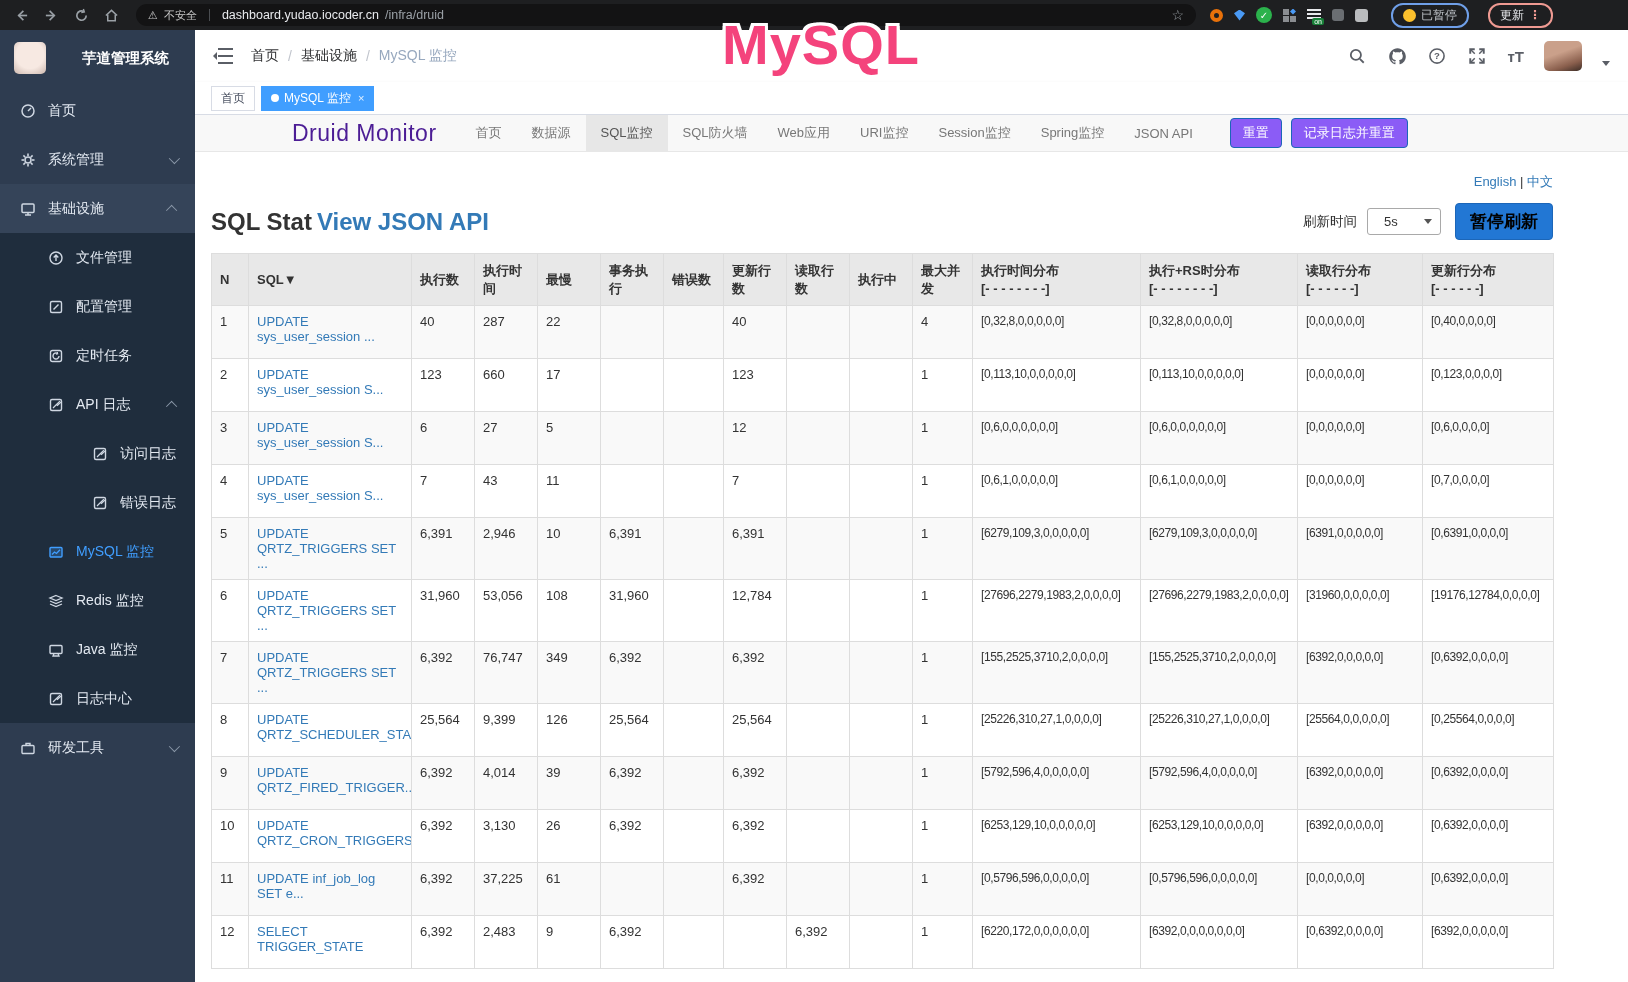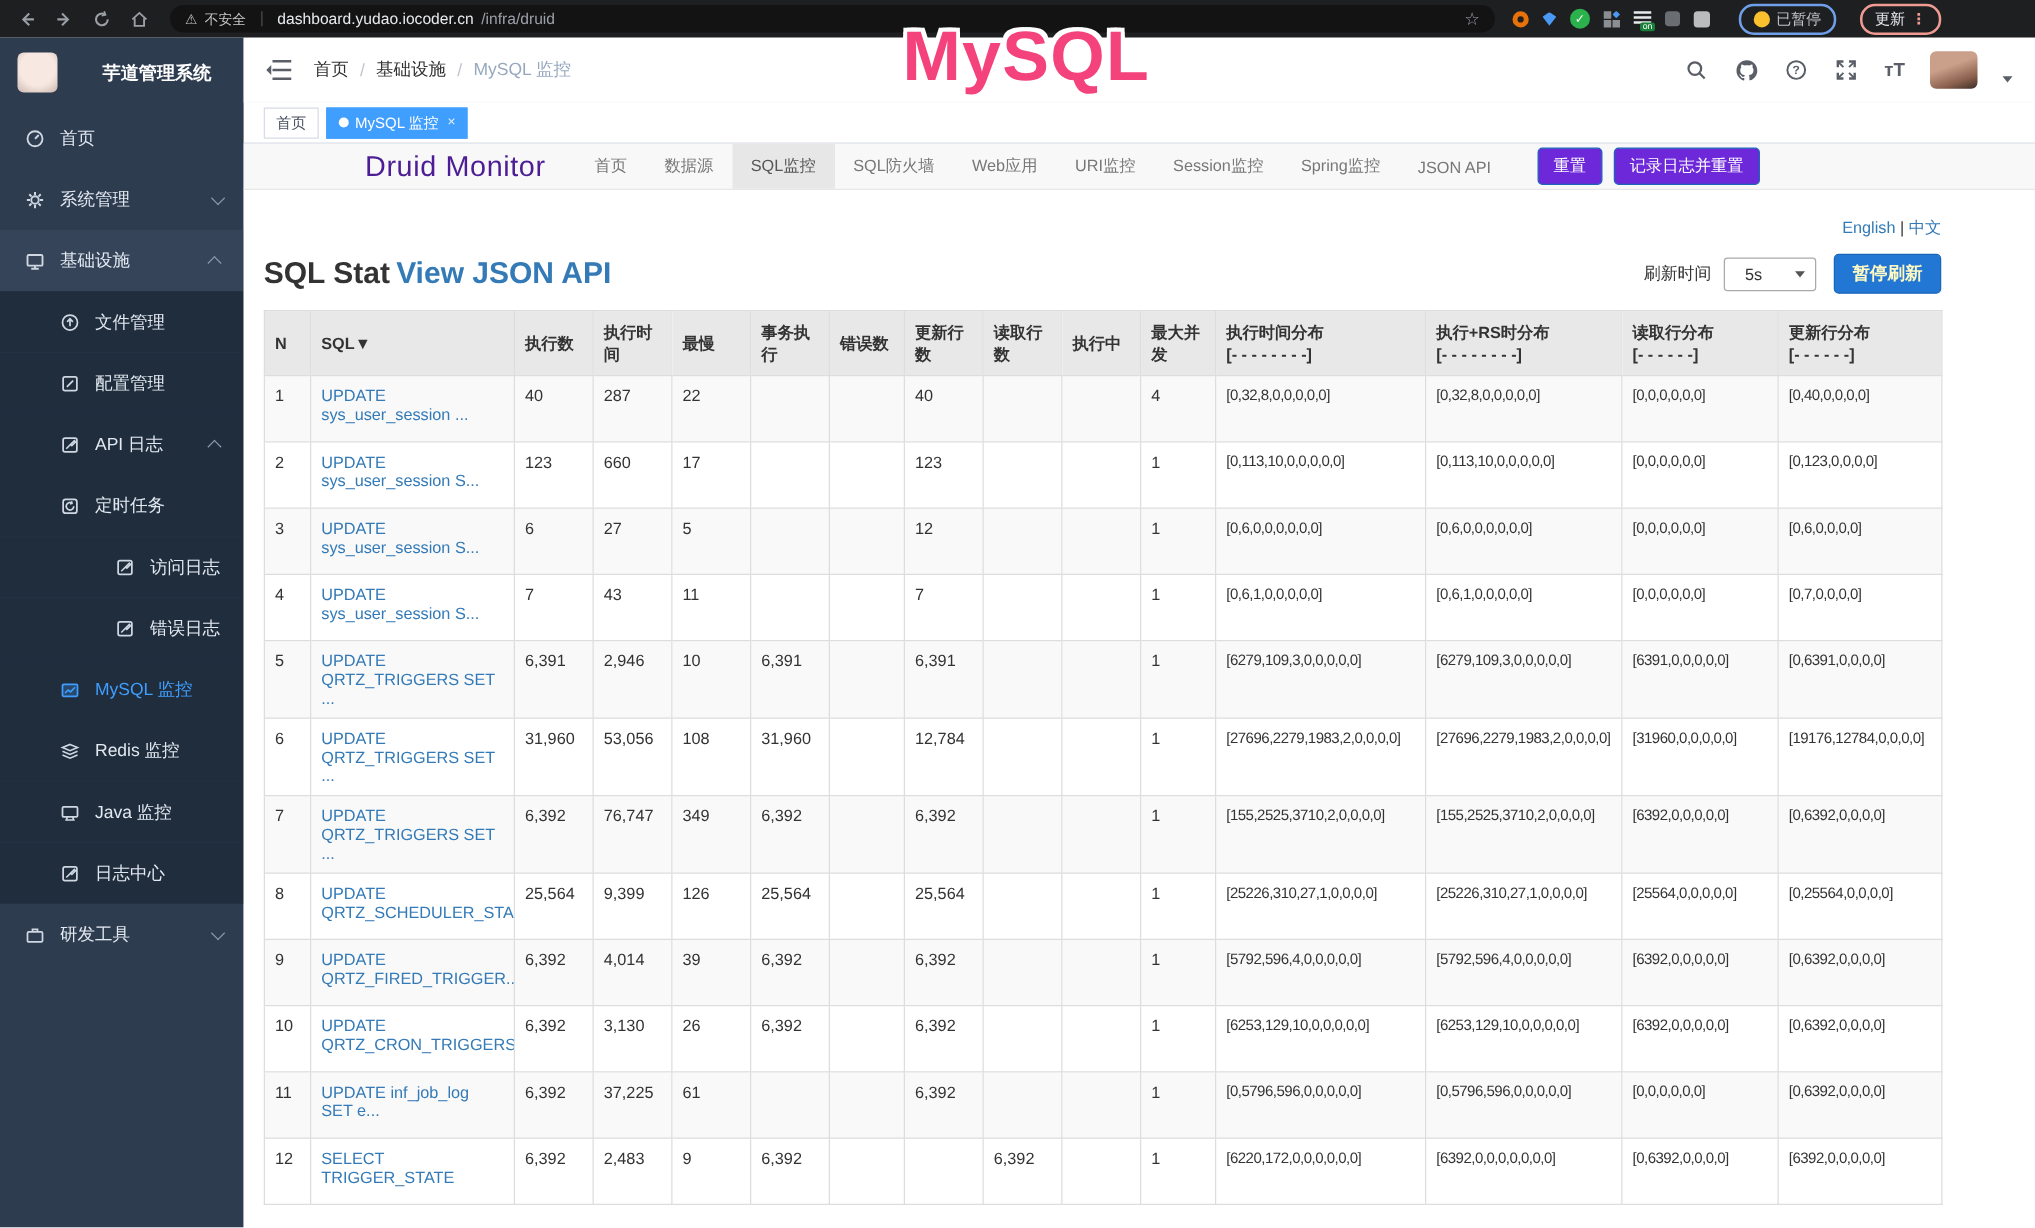--- a/index.html
+++ b/index.html
@@ -89,38 +89,38 @@
          background:#fff; color:#495060; font-size:12px; cursor:pointer; gap:5px; }
   .tag.active { background:#409eff; border-color:#409eff; color:#fff; }
   .tag .dot { width:8px; height:8px; border-radius:50%; background:#fff; }
   .tag .x { font-size:11px; opacity:.85; margin-left:2px; }
 
   .druid-nav { height:37px; background:#f8f8f8; border-bottom:1px solid #e7e7e7; display:flex; align-items:center; }
   .druid-brand { margin-left:97px; font-size:23px; color:#4c1d95; letter-spacing:.5px; }
   .druid-links { display:flex; align-items:stretch; height:100%; margin-left:24px; }
   .dlink { display:flex; align-items:center; padding:0 15px; font-size:13px; color:#777; cursor:pointer; }
   .dlink.active { background:#e7e7e7; color:#555; }
-  .btn-blue { background:#6d28d9; color:#fff; border:1px solid #1c66b8; border-radius:4px; font-size:13px;
+  .btn-blue { background:#8b5cf6; color:#fff; border:1px solid #1c66b8; border-radius:4px; font-size:13px;
               padding:5px 12px; cursor:pointer; white-space:nowrap; }
   .druid-btns { display:flex; gap:9px; margin-left:22px; }
 
   .content { flex:1; background:#fff; overflow:hidden; }
   .content-inner { margin-left:16px; width:1342px; }
   .lang-row { margin-top:21px; text-align:right; font-size:13px; color:#333; }
   .lang-row a { color:#337ab7; text-decoration:none; cursor:pointer; }
   .title-row { margin-top:12px; display:flex; align-items:center; }
   .page-title { font-size:24px; font-weight:bold; color:#333; }
   .title-link { font-size:24px; font-weight:bold; color:#337ab7; margin-left:5px; text-decoration:none; cursor:pointer; }
   .refresh-ctl { margin-left:auto; display:flex; align-items:center; gap:10px; }
   .refresh-label { font-size:13.5px; color:#333; }
   .select { width:74px; height:27px; border:1px solid #a9a9a9; border-radius:3px; background:#fff;
             display:flex; align-items:center; padding:0 8px 0 16px; font-size:13px; color:#333; cursor:pointer; }
   .select .sel-caret { margin-left:auto; width:0; height:0; border-left:4px solid transparent;
             border-right:4px solid transparent; border-top:5px solid #555; }
-  .btn-pause { background:#2277d4; color:#fef9c3; border:1px solid #1c66b8; border-radius:4px; font-size:14px;
+  .btn-pause { background:#2277d4; color:#000000; border:1px solid #1c66b8; border-radius:4px; font-size:17px;
                font-weight:bold; padding:6px 14px; margin-left:4px; cursor:pointer; }
 
   table.stat { margin-top:13px; border-collapse:collapse; table-layout:fixed; width:1342px; font-size:13px; color:#333; }
   .stat th, .stat td { border:1px solid #ddd; padding:8px; text-align:left; vertical-align:top; overflow:hidden; }
   .stat th { background:#e8e8e8; font-weight:bold; height:50px; vertical-align:middle; line-height:1.35; }
   .stat td { height:53px; }
   .stat tr.odd td { background:#f9f9f9; }
   .stat a.sql { color:#337ab7; text-decoration:none; cursor:pointer; }
   .stat .dist { white-space:nowrap; font-size:12px; letter-spacing:-.4px; }
   .stat .sub { font-weight:bold; }
@@ -261,36 +261,36 @@
             <svg width="16" height="16" viewBox="0 0 16 16">
               <rect x="2.5" y="2.5" width="11" height="11" rx="1.5" fill="none" stroke="currentColor" stroke-width="1.4"></rect>
               <path d="M5.5 10.5 L10.5 5.5" stroke="currentColor" stroke-width="1.4"></path>
             </svg>
           </span>
           <span>配置管理</span>
         </div>
         <div class="s-item lvl2">
           <span class="mi">
             <svg width="16" height="16" viewBox="0 0 16 16">
-              <rect x="2.5" y="2.5" width="11" height="11" rx="1.5" fill="none" stroke="currentColor" stroke-width="1.4"></rect>
-              <path d="M5 11 L8.5 7.5 M8.5 7.5 L11.5 4.5 L12.5 5.5 L9.5 8.5 Z" stroke="currentColor" stroke-width="1.2" fill="none"></path>
-            </svg>
-          </span>
-          <span>API 日志</span>
-          <span class="chev up"></span>
-        </div>
-        <div class="s-item lvl2">
-          <span class="mi">
-            <svg width="16" height="16" viewBox="0 0 16 16">
               <rect x="2.5" y="2.5" width="11" height="11" rx="2" fill="none" stroke="currentColor" stroke-width="1.4"></rect>
               <path d="M11 8 A3 3 0 1 1 9.5 5.4" fill="none" stroke="currentColor" stroke-width="1.4"></path>
               <path d="M9.3 4 L9.7 5.8 L8 6.2" fill="none" stroke="currentColor" stroke-width="1.1"></path>
             </svg>
           </span>
           <span>定时任务</span>
+        </div>
+        <div class="s-item lvl2">
+          <span class="mi">
+            <svg width="16" height="16" viewBox="0 0 16 16">
+              <rect x="2.5" y="2.5" width="11" height="11" rx="1.5" fill="none" stroke="currentColor" stroke-width="1.4"></rect>
+              <path d="M5 11 L8.5 7.5 M8.5 7.5 L11.5 4.5 L12.5 5.5 L9.5 8.5 Z" stroke="currentColor" stroke-width="1.2" fill="none"></path>
+            </svg>
+          </span>
+          <span>API 日志</span>
+          <span class="chev up"></span>
         </div>
         <div class="s-item lvl3">
           <span class="mi">
             <svg width="16" height="16" viewBox="0 0 16 16">
               <rect x="2.5" y="2.5" width="11" height="11" rx="1.5" fill="none" stroke="currentColor" stroke-width="1.4"></rect>
               <path d="M5 11 L8.5 7.5 M8.5 7.5 L11.5 4.5 L12.5 5.5 L9.5 8.5 Z" stroke="currentColor" stroke-width="1.2" fill="none"></path>
             </svg>
           </span>
           <span>访问日志</span>
         </div>

